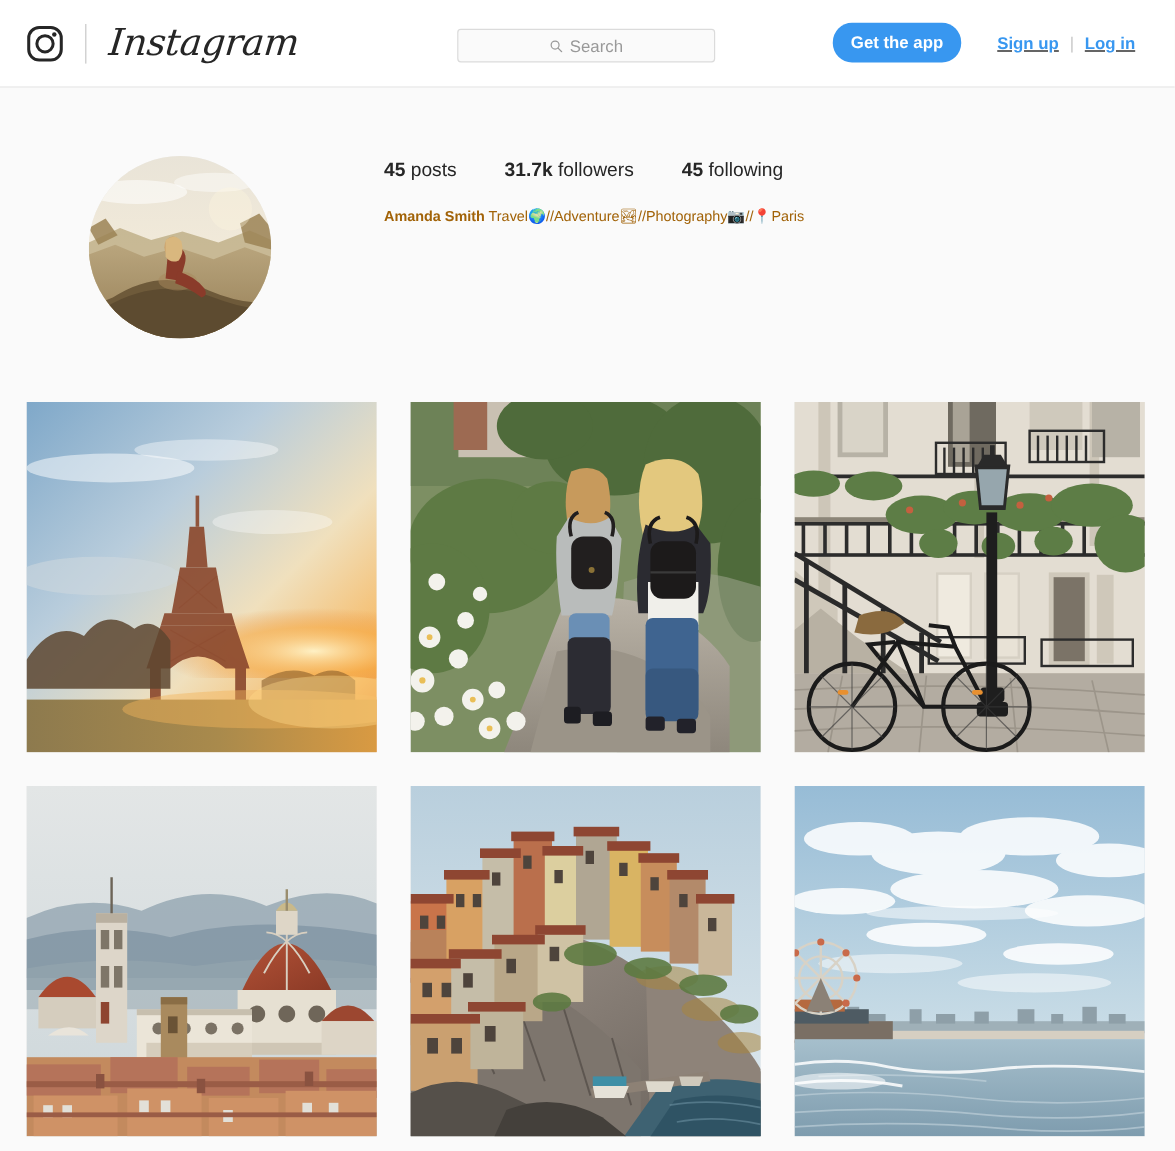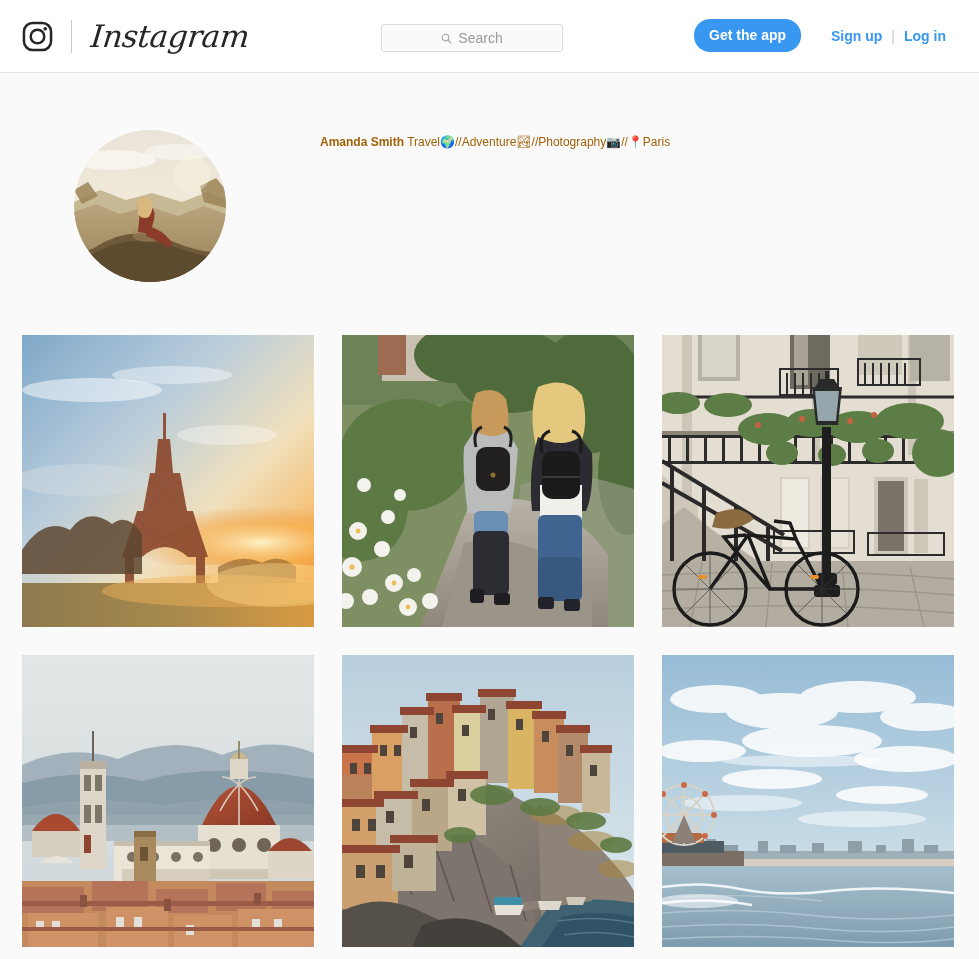--- a/index.html
+++ b/index.html
@@ -52,21 +52,21 @@
     color: #262626;
     letter-spacing: -0.4px;
     line-height: 1;
     transform: skewX(-6deg);
   }
 
   .search-box {
     position: absolute;
     left: 381px;
     top: 24px;
-    width: 182px;
+    width: 215px;
     height: 28px;
     background: #fafafa;
     border: 1px solid #dbdbdb;
     border-radius: 3px;
     display: flex;
     align-items: center;
     justify-content: center;
   }
 
   .search-inner {
@@ -108,20 +108,21 @@
     font-family: "Liberation Sans", sans-serif;
     line-height: 33px;
   }
 
   .auth-links {
     display: flex;
     align-items: center;
     margin-left: 30px;
     font-size: 14px;
     font-weight: bold;
+    text-decoration: underline;
   }
 
   .auth-link {
     color: #3897f0;
     text-decoration: none;
     cursor: pointer;
   }
 
   .auth-sep {
     color: #c7c7c7;
@@ -303,20 +304,34 @@
         <ellipse cx="70" cy="76" rx="7" ry="9" fill="#caa36e"></ellipse>
         <path d="M64 70 q8 -6 13 1 q3 9 -2 16 q-7 3 -11 -3 z" fill="#d9b77e"></path>
         <circle cx="118" cy="44" r="18" fill="#fff6df" opacity="0.35"></circle>
       </svg>
     </div>
   </div>
 
   <div class="profile-info">
 
 
+    <div class="stats">
+      <span class="stat">
+        <b>45</b>
+        <span>posts</span>
+      </span>
+      <span class="stat">
+        <b>31.7k</b>
+        <span>followers</span>
+      </span>
+      <span class="stat">
+        <b>45</b>
+        <span>following</span>
+      </span>
+    </div>
 
     <div class="bio">
       <b>Amanda Smith</b><span> Travel🌍//Adventure🏞//Photography📷//📍Paris</span>
     </div>
 
   </div>
 </div>
 
 <div class="grid">
 

